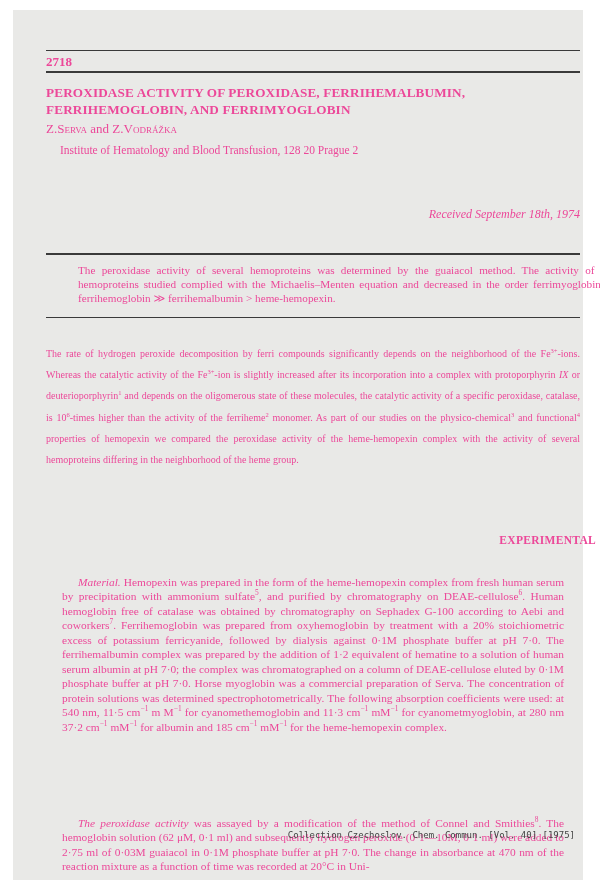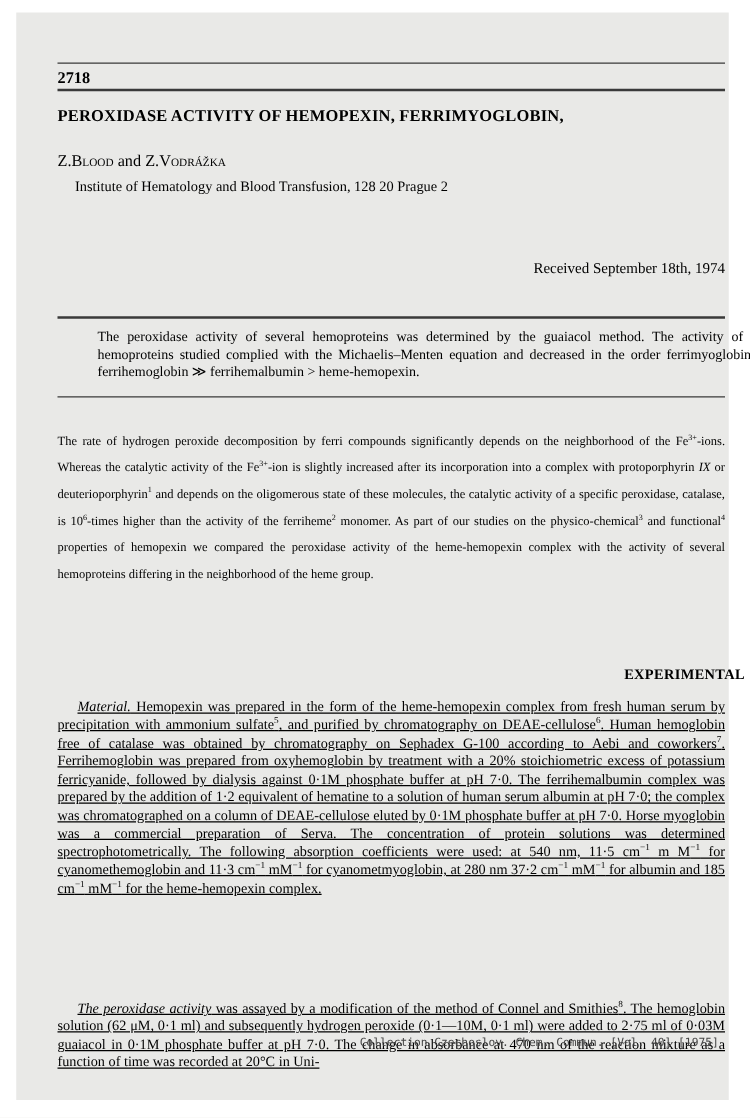--- a/index.html
+++ b/index.html
@@ -1,55 +1,56 @@
 <!DOCTYPE html>
 <html><head>
 <meta charset="utf-8">
 <style>
   html, body { margin:0; padding:0; background:#ffffff; }
   body { width:600px; height:894px; position:relative; overflow:hidden; }
   .page {
     position:absolute; left:13px; top:10px; width:570px; height:870px;
     background:#e9e9e7;
   }
-  .abs { position:absolute; left:46px; width:534px; color:#000000;
+  .abs { position:absolute; left:46px; width:534px; color:#ec4899;
          font-family:"Liberation Serif","DejaVu Serif",serif; }
   .rule { position:absolute; left:46px; width:534px; background:#3a3a3a; }
   .pgnum { top:54px; font-weight:bold; font-size:13px; }
   .title { top:85px; font-weight:bold; font-size:13.2px; line-height:16.5px; letter-spacing:0.15px; }
   .authors { top:121px; font-size:13px; }
   .sc { font-variant:small-caps; }
   .inst { top:144px; left:60px; font-size:11.5px; }
-  .received { top:207px; left:auto; right:20px; width:auto; font-size:12px; text-align:left; }
+  .received { top:207px; left:auto; right:20px; width:auto; font-size:12px; text-align:left;font-style:italic; }
   .abstract { top:263px; font-size:11.2px; line-height:14.2px; text-align:justify; text-align-last:left;margin-left:32px; }
   .intro { top:343px; font-size:10px; line-height:21.2px; text-align:justify; }
   .intro p { margin:0; text-align-last:left; }
   .section-head { top:534px; left:62px; font-weight:bold; font-size:11.5px; letter-spacing:0.3px;text-align:right; }
   .small { font-size:11.4px; line-height:14.45px; text-align:justify; }
-  .small p { margin:0; text-indent:16px; text-align-last:left;text-decoration:underline; }
+  .small p { margin:16px; text-indent:16px; text-align-last:left; }
   .material { top:559px; }
   .assay { top:800px; }
   .footer { top:830px; left:auto; right:25px; width:auto; font-family:"DejaVu Sans Mono","Liberation Mono",monospace; font-size:9px; color:#444; text-align:left; }
   sup { font-size:0.65em; line-height:0; }
   i { font-style:italic; }
 </style>
 </head>
 <body>
 
 <div class="page"></div>
 
 <div class="rule" style="top:50px;height:1px;"></div>
 <div class="abs pgnum">2718</div>
 <div class="rule" style="top:71px;height:2px;"></div>
 
 <div class="abs title">
-  <div>PEROXIDASE ACTIVITY OF HEMOPEXIN, FERRIMYOGLOBIN,</div>
+  <div>PEROXIDASE ACTIVITY OF PEROXIDASE, FERRIHEMALBUMIN,</div>
+  <div>FERRIHEMOGLOBIN, AND FERRIMYOGLOBIN</div>
 </div>
 
-<div class="abs authors"><span>Z.</span><span class="sc">Blood</span><span style="white-space:pre"> and </span><span>Z.</span><span class="sc">Vodrážka</span></div>
+<div class="abs authors"><span>Z.</span><span class="sc">Serva</span><span style="white-space:pre"> and </span><span>Z.</span><span class="sc">Vodrážka</span></div>
 
 <div class="abs inst">Institute of Hematology and Blood Transfusion, 128 20 Prague 2</div>
 
 <div class="abs received">Received September 18th, 1974</div>
 
 <div class="rule" style="top:253px;height:2px;"></div>
 <div class="abs abstract">The peroxidase activity of several hemoproteins was determined by the guaiacol method. The activity of all hemoproteins studied complied with the Michaelis–Menten equation and decreased in the order ferrimyoglobin &gt; ferrihemoglobin ≫ ferrihemalbumin &gt; heme-hemopexin.</div>
 <div class="rule" style="top:317px;height:1px;"></div>
 
 <div class="abs intro">

